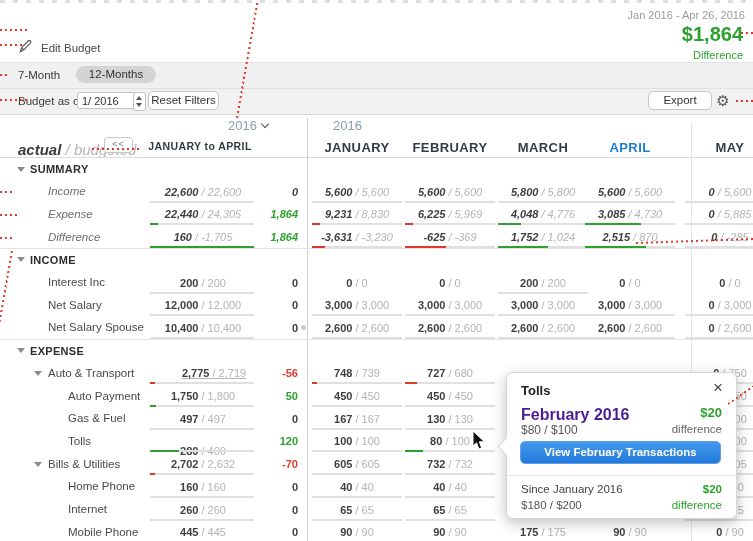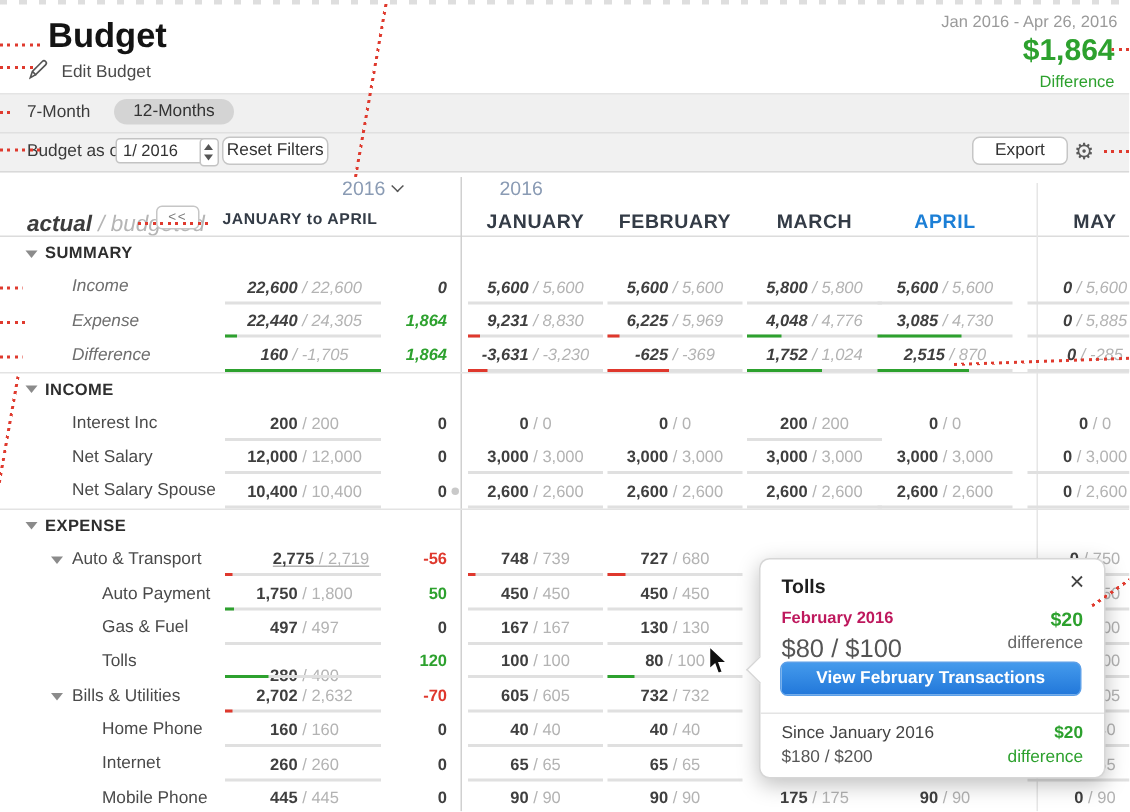--- a/index.html
+++ b/index.html
@@ -63,22 +63,22 @@
   .mhead{position:absolute;transform:translateX(-50%);font-size:13px;font-weight:700;
     letter-spacing:.4px;color:#333b46;white-space:nowrap;}
   .dragdot{left:301px;top:325px;width:5px;height:5px;border-radius:50%;background:#c9c9c9;}
   
   .popover{left:506px;top:372px;width:229px;height:145px;background:#fff;border:1px solid #d6d6d6;
     border-radius:7px;box-shadow:0 4px 14px rgba(0,0,0,.25);z-index:50;}
   .ptail{position:absolute;left:-7px;top:67px;width:12px;height:12px;background:#fff;
     border-left:1px solid #d6d6d6;border-bottom:1px solid #d6d6d6;transform:rotate(45deg);}
   .ptitle{position:absolute;left:14px;top:10px;font-size:13px;font-weight:700;color:#1e1e1e;}
   .pclose{position:absolute;right:13px;top:6px;font-size:17px;color:#444;line-height:17px;}
-  .pperiod{position:absolute;left:14px;top:33px;font-size:11px;font-weight:700;color:#be185d;}
-  .pvals{position:absolute;left:14px;top:50px;font-size:17px;color:#555;}
+  .pperiod{position:absolute;left:14px;top:33px;font-size:16px;font-weight:700;color:#4c1d95;}
+  .pvals{position:absolute;left:14px;top:50px;font-size:12px;color:#555;}
   .pdiff{position:absolute;right:14px;top:32px;font-size:13px;font-weight:700;}
   .pdifflab{position:absolute;right:14px;top:50px;font-size:11.5px;color:#666;}
   .pbtn{position:absolute;left:13px;top:68px;width:201px;height:23px;border-radius:5px;
     background:linear-gradient(#449aec,#2278da);border:1px solid #5b9fe8;box-sizing:border-box;
     color:#fff;font-size:11.5px;font-weight:700;text-align:center;line-height:21px;}
   .pdivider{position:absolute;left:0;top:102px;width:229px;height:1px;background:#e4e4e4;}
   .psince{position:absolute;left:14px;top:110px;font-size:11.5px;color:#444;}
   .psincevals{position:absolute;left:14px;top:126px;font-size:11.5px;color:#555;}
   .psincediff{position:absolute;right:14px;top:110px;font-size:11.5px;font-weight:700;}
   .psincedifflab{position:absolute;right:14px;top:126px;font-size:11.5px;}
@@ -87,21 +87,20 @@
     background-image:repeating-linear-gradient(90deg,#df3a2e 0 2px,transparent 2px 5px);}
   .cursor{z-index:90;}
 </style>
 </head>
 <body>
 
 <div id="screen">
 
   <div class="abs clip-strip"></div>
 
-  <div class="abs title">Budget</div>
   <div class="abs edit-row">
     <span style="display:inline-block;">
       <svg width="15" height="15" viewBox="0 0 15 15">
           <path d="M2.2 12.8 l1.4-4.2 L10.2 2 a1.55 1.55 0 0 1 2.2 2.2 L5.8 10.8 Z M3.6 8.6 l2.6 2.6" fill="none" stroke="#555" stroke-width="1.1"></path>
         </svg>
     </span>
     <span>Edit Budget</span>
   </div>
   <div class="abs daterange">Jan 2016 - Apr 26, 2016</div>
   <div class="abs bigdiff" id="bigdiff" style="color: rgb(45, 161, 46);">$1,864</div>

